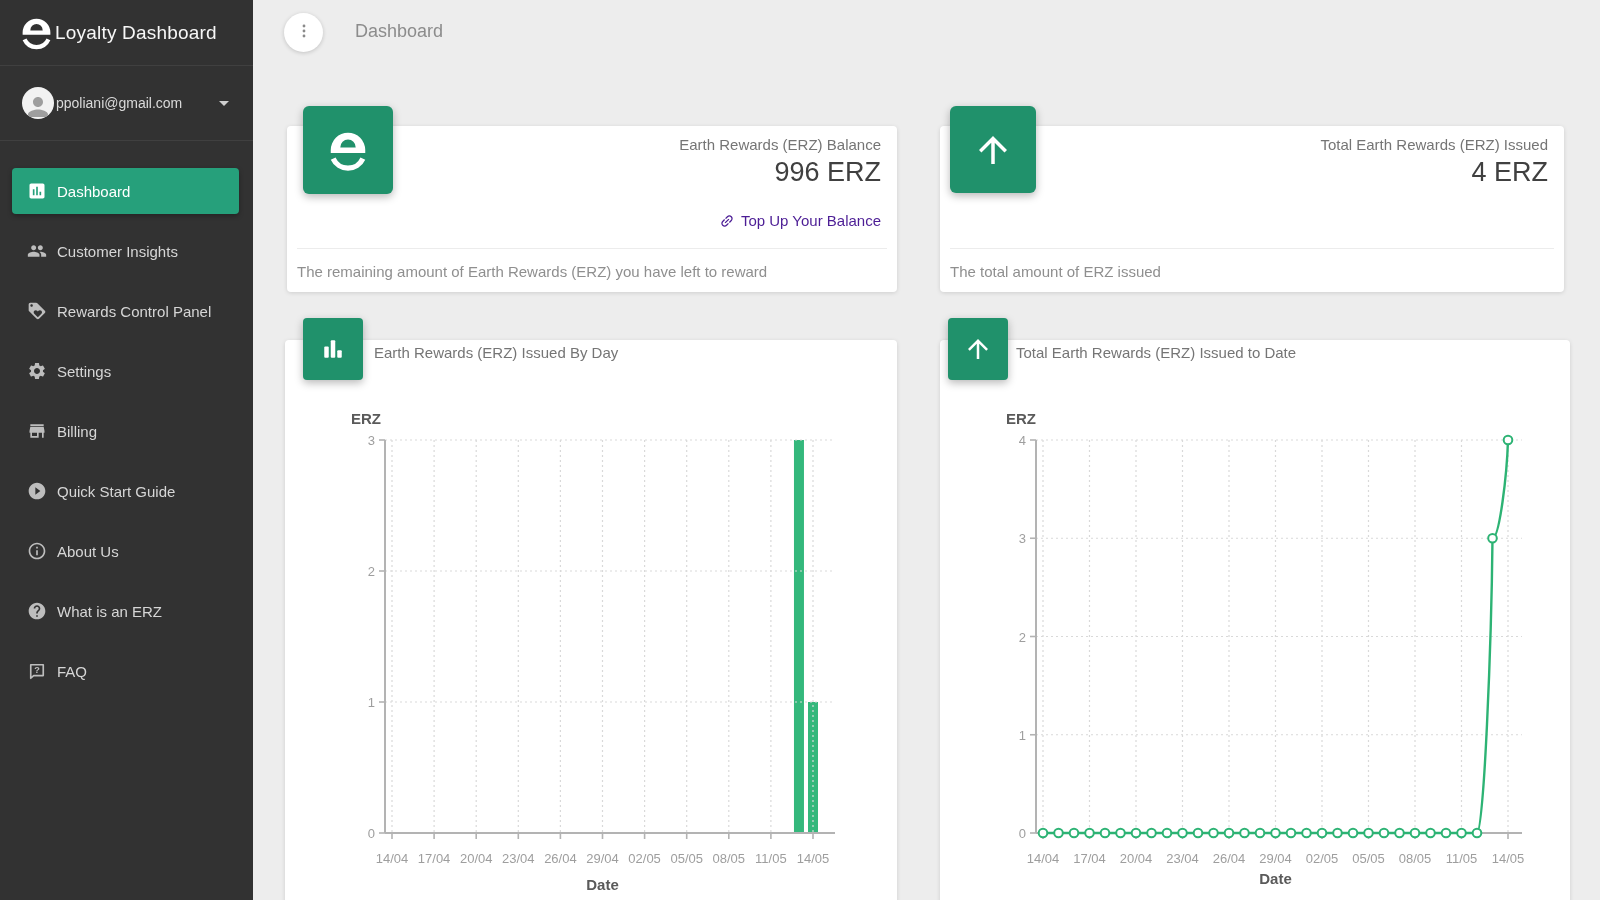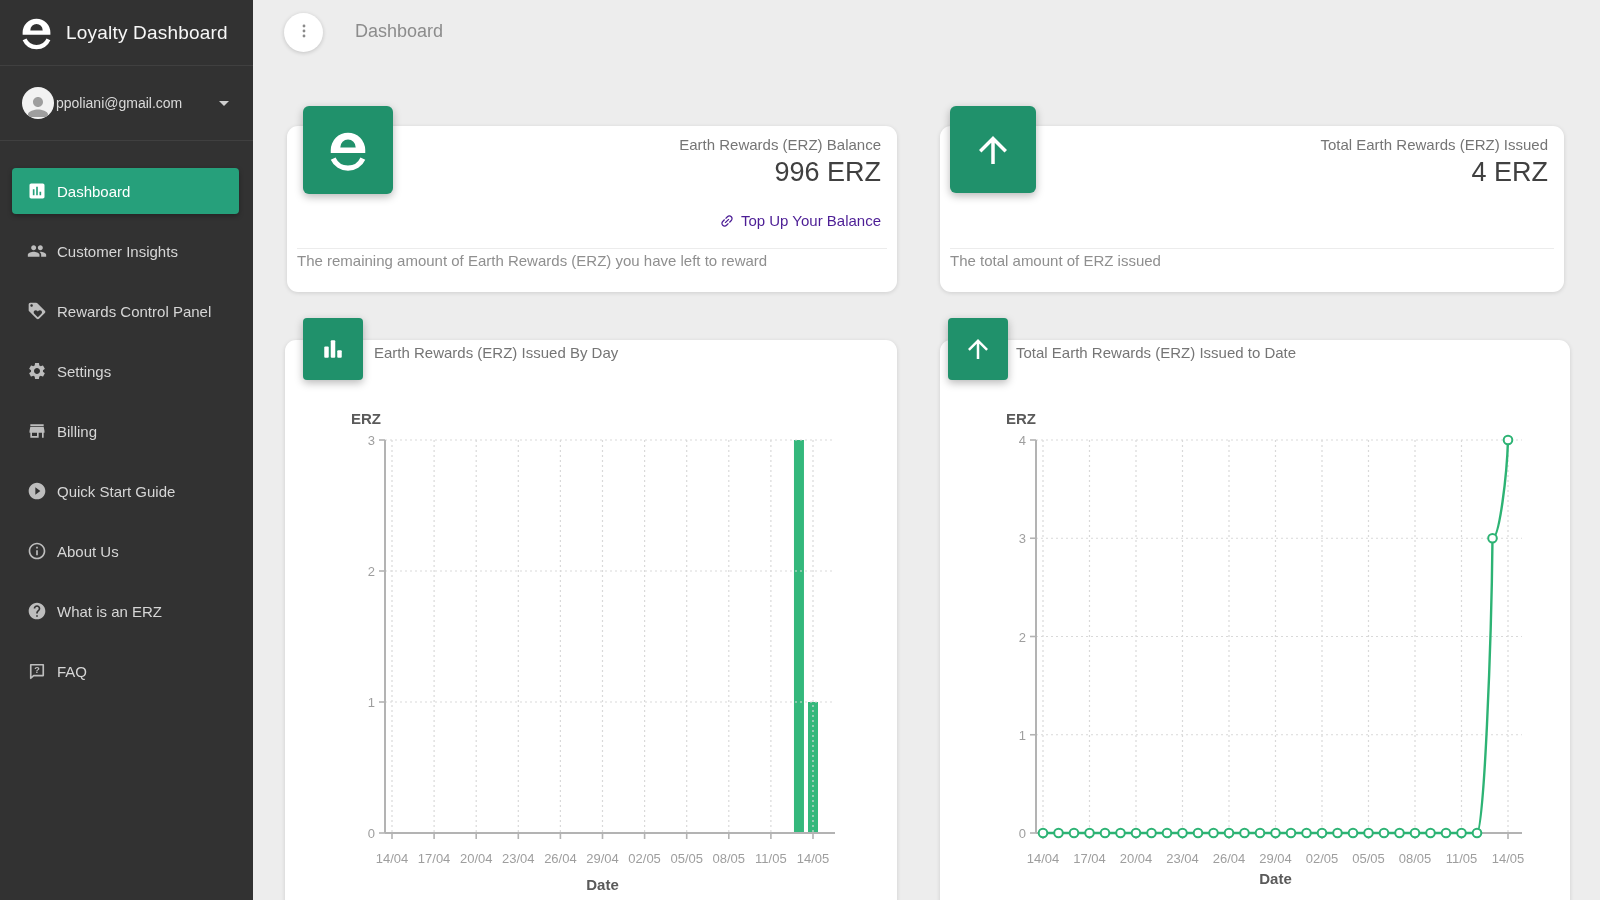--- a/index.html
+++ b/index.html
@@ -4,21 +4,21 @@
 <style>
   html,body{margin:0;padding:0;}
   body{width:1600px;height:900px;position:relative;overflow:hidden;background:#ededed;
        font-family:"Liberation Sans",sans-serif;-webkit-font-smoothing:antialiased;}
 
   
   .sidebar{position:absolute;left:0;top:0;bottom:0;width:253px;background:#323232;z-index:5;}
   .logo-row{height:65px;border-bottom:1px solid #404040;display:flex;align-items:center;padding-left:18px;}
   .logo-glyph{width:37px;height:37px;color:#ffffff;flex:none;display:flex;}
   .logo-glyph svg{width:37px;height:37px;}
-  .app-title{margin-left:11px;font-size:19px;color:#f7f7f7;letter-spacing:.2px;}
+  .app-title{font-size:19px;color:#f7f7f7;letter-spacing:.2px;}
   .user-row{height:74px;border-bottom:1px solid #404040;display:flex;align-items:center;padding-left:22px;position:relative;}
   .avatar{width:32px;height:32px;border-radius:50%;background:#f2f2f2;overflow:hidden;flex:none;display:flex;justify-content:center;}
   .avatar svg{width:30px;height:30px;margin-top:5px;color:#9e9e9e;}
   .user-email{margin-left:2px;font-size:14px;color:#dadada;}
   .caret{position:absolute;right:24px;top:50%;margin-top:-2px;width:0;height:0;
          border-left:5px solid transparent;border-right:5px solid transparent;border-top:5px solid #cfcfcf;}
   .nav{position:absolute;top:140px;left:0;right:0;padding-top:21px;}
   .nav-item{height:60px;display:flex;align-items:center;padding-left:27px;cursor:pointer;}
   .nav-item .icon{width:20px;height:20px;color:#bdbdbd;flex:none;display:flex;}
   .nav-item .icon svg{width:20px;height:20px;}
@@ -28,42 +28,42 @@
   .nav-item.active .icon{color:#ffffff;}
   .nav-item.active .label{color:#ffffff;}
 
   
   .menu-btn{position:absolute;left:284px;top:13px;width:39px;height:39px;border-radius:50%;background:#fff;
             box-shadow:0 1px 4px rgba(0,0,0,.18);display:flex;align-items:center;justify-content:center;cursor:pointer;}
   .menu-btn svg{width:20px;height:20px;}
   .page-title{position:absolute;left:355px;top:21px;font-size:18px;color:#8c8c8c;}
 
   
-  .card{position:absolute;background:#fff;border-radius:11px;box-shadow:0 1px 4px rgba(0,0,0,.13);}
+  .card{position:absolute;background:#fff;border-radius:4px;box-shadow:0 1px 4px rgba(0,0,0,.13);}
   #card-balance{left:287px;top:126px;width:610px;height:166px;}
   #card-issued{left:940px;top:126px;width:624px;height:166px;}
   #card-bar{left:285px;top:340px;width:612px;height:700px;}
   #card-line{left:940px;top:340px;width:630px;height:700px;}
   .card-icon{position:absolute;border-radius:6px;background:#20916b;color:#fff;
              box-shadow:0 3px 8px rgba(0,0,0,.28);display:flex;align-items:center;justify-content:center;}
   #icon-balance{left:16px;top:-20px;width:90px;height:88px;}
   #icon-balance svg{width:46px;height:46px;}
   #icon-issued{left:10px;top:-20px;width:86px;height:87px;}
   #icon-issued svg{width:42px;height:42px;}
   #icon-bar,#icon-line{width:60px;height:62px;border-radius:4px;}
   #icon-bar{left:18px;top:-22px;}
   #icon-line{left:8px;top:-22px;}
   #icon-bar svg,#icon-line svg{width:30px;height:30px;}
   .stat-label{position:absolute;right:16px;top:10px;font-size:15px;color:#757575;}
   .stat-value{position:absolute;right:16px;top:31px;font-size:27px;color:#404040;}
   .stat-link{position:absolute;right:16px;top:86px;font-size:15px;color:#4c1d95;display:flex;align-items:flex-end;cursor:pointer;}
   .stat-link .icon{width:16px;height:16px;display:flex;margin-right:6px;}
   .stat-link .icon svg{width:16px;height:16px;}
   .stat-divider{position:absolute;left:10px;right:10px;top:122px;height:1px;background:#ececec;}
-  .stat-desc{position:absolute;left:10px;top:126px;font-size:15px;color:#8f8f8f;}
+  .stat-desc{position:absolute;left:10px;top:137px;font-size:15px;color:#8f8f8f;}
   .chart-title{position:absolute;top:4px;font-size:15px;color:#757575;}
   #card-bar .chart-title{left:89px;}
   #card-line .chart-title{left:76px;}
   .chart-svg{position:absolute;left:0;top:0;}
   .chart-svg text{font-family:"Liberation Sans",sans-serif;}
 </style>
 </head>
 <body>
 
 <aside class="sidebar">

